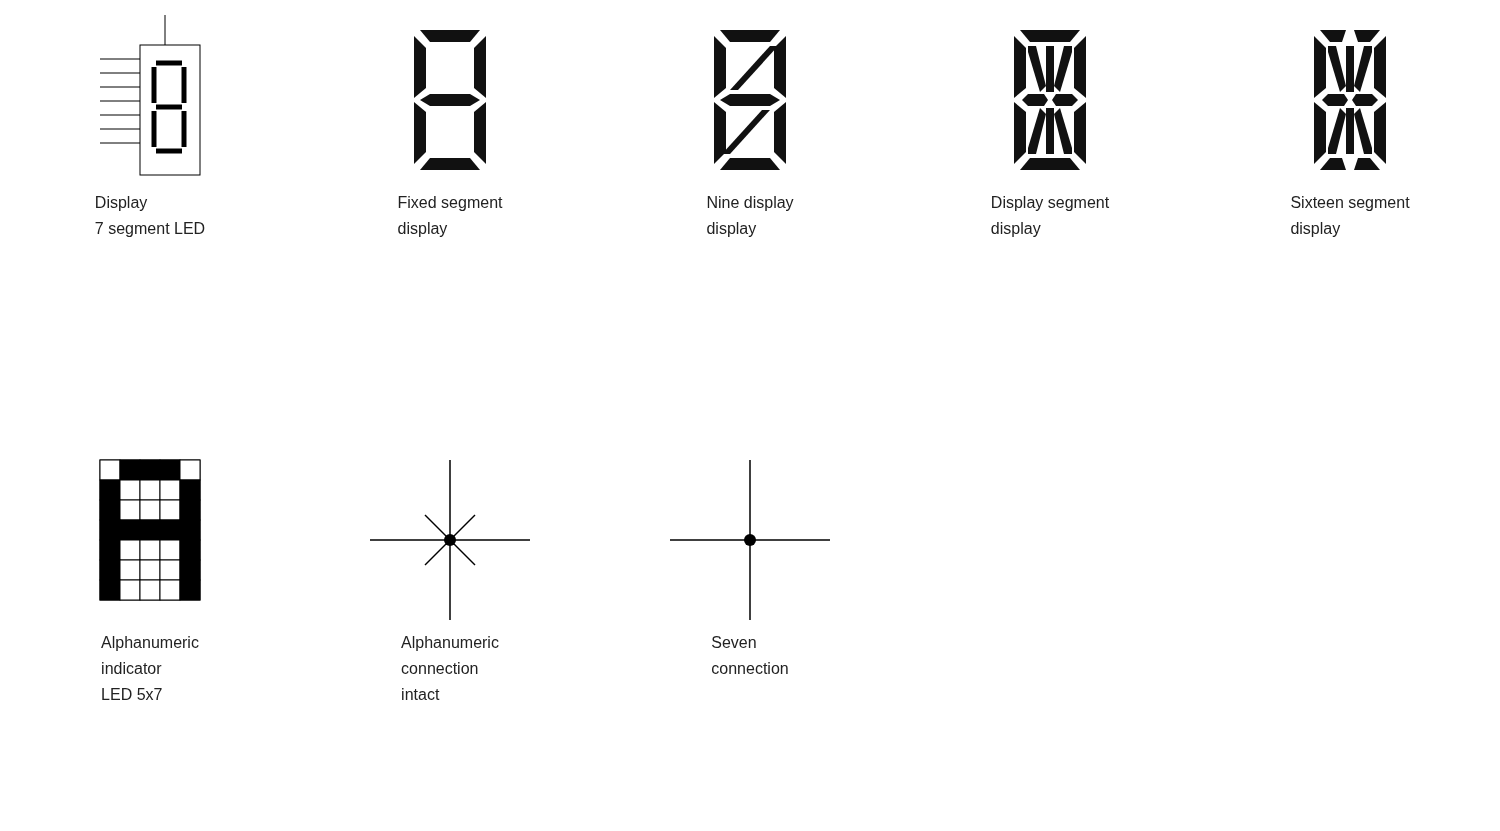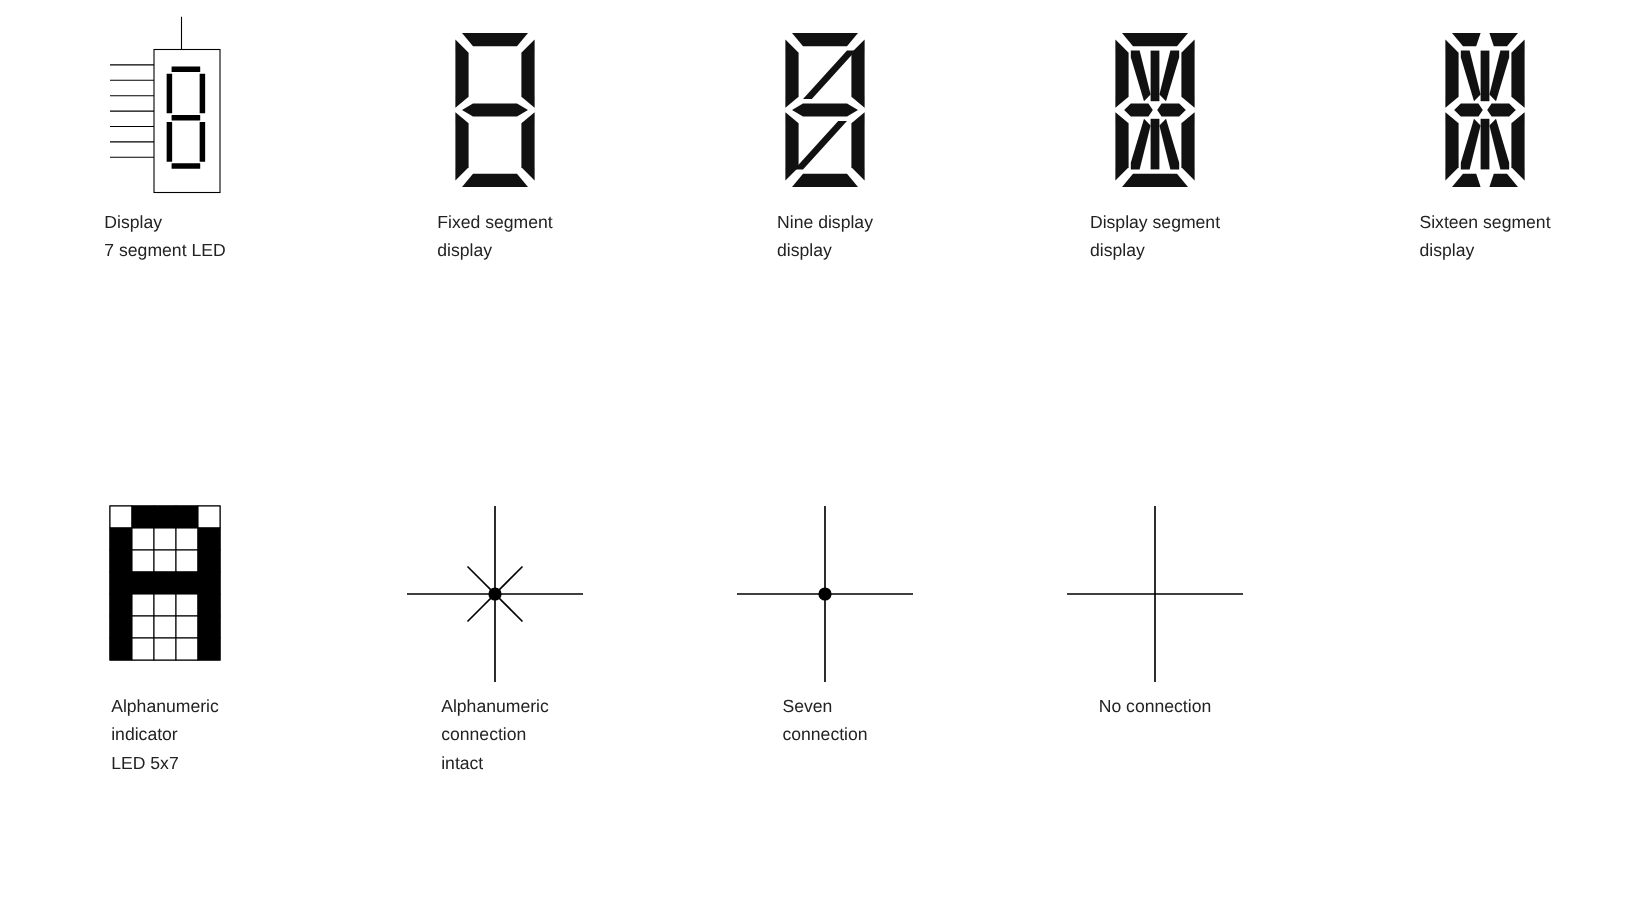--- a/index.html
+++ b/index.html
@@ -240,27 +240,16 @@
             <line x1="10" y1="90" x2="170" y2="90"></line>
             <line x1="90" y1="10" x2="90" y2="170"></line>
           </g>
           <circle cx="90" cy="90" r="6" fill="#000"></circle>
         </svg>
       </div>
       <div class="label">Seven
 connection</div>
     </div>
 
-    <div class="cell">
-      <div class="icon-box">
-        <svg width="180" height="180" viewBox="0 0 180 180">
-          <g stroke="#000" stroke-width="1.5">
-            <line x1="10" y1="90" x2="170" y2="90"></line>
-            <line x1="90" y1="10" x2="90" y2="170"></line>
-          </g>
-        </svg>
-      </div>
-      <div class="label">No connection</div>
-    </div>
 
   </div>
 
 </div>
 
 </body></html>

